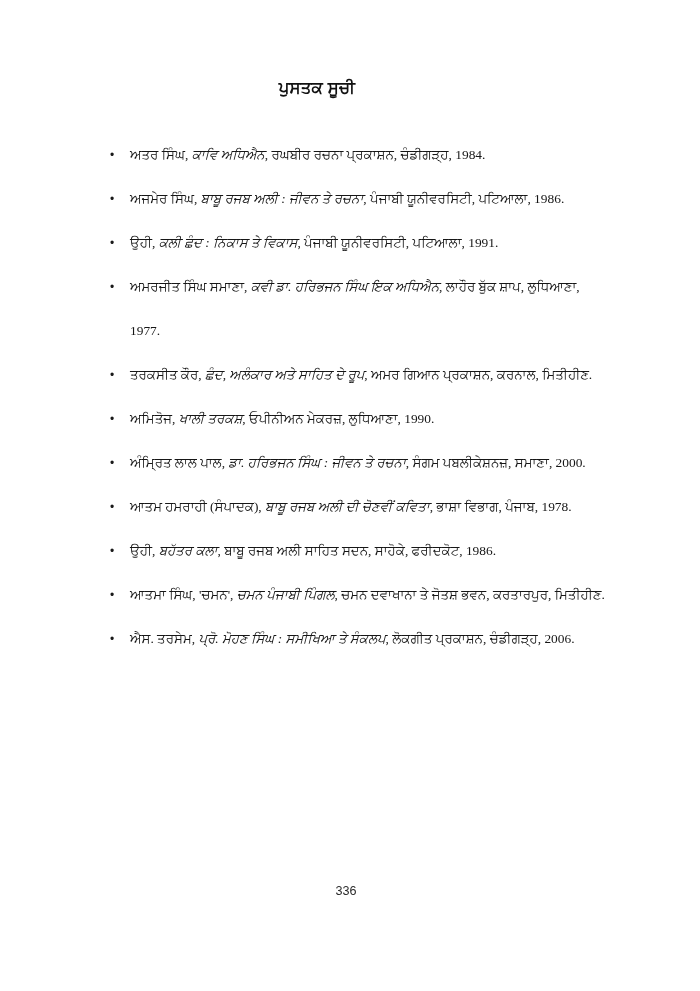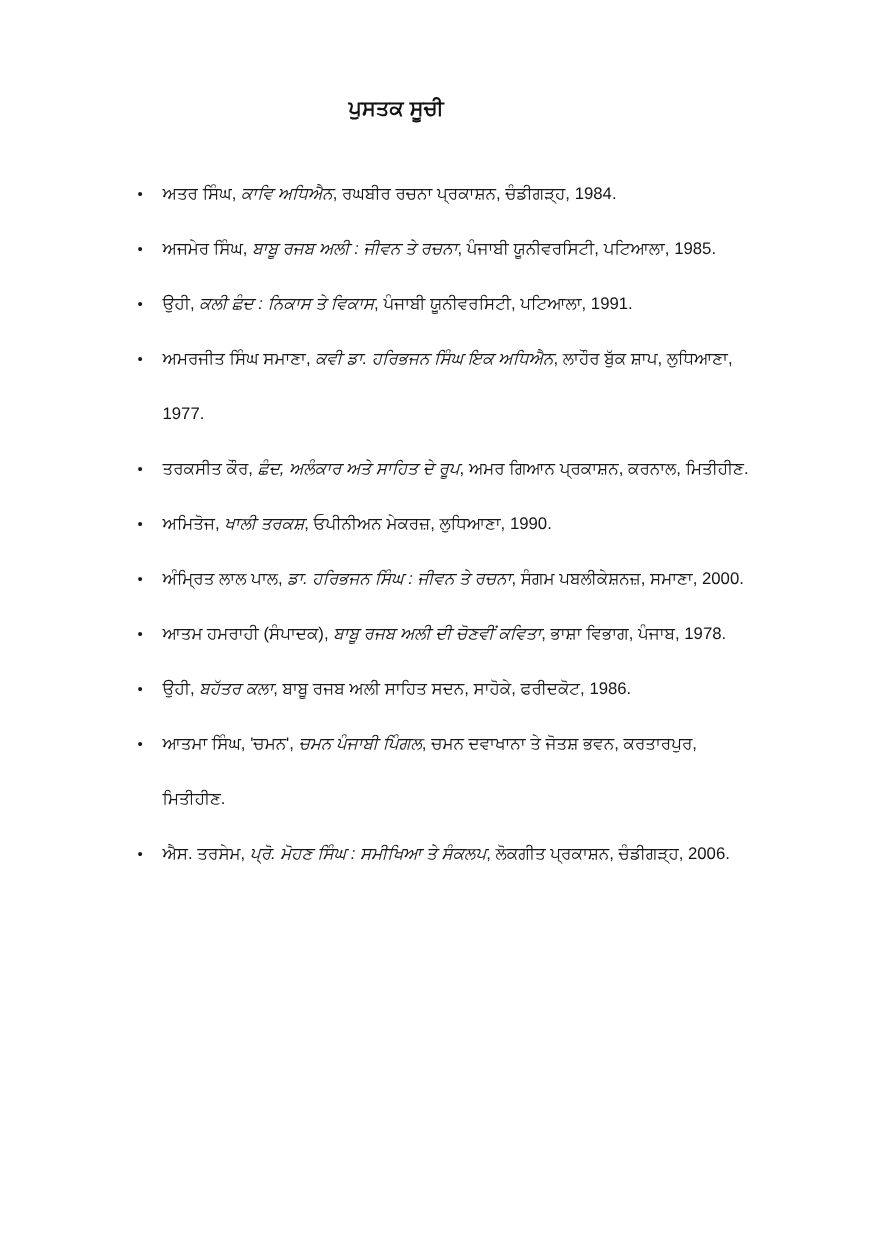--- a/index.html
+++ b/index.html
@@ -59,20 +59,21 @@
     left: 2px;
     top: 0;
     width: 10px;
     line-height: 44px;
     font-size: 12px;
     color: #1a1a1a;
   }
 
   .biblio-item .entry-text {
     display: block;
+    font-family: Liberation Serif, serif;
   }
 
   .biblio-item .title-italic {
     font-style: italic;
   }
 
   .page-number {
     position: absolute;
     left: 0;
     right: 0;
@@ -90,21 +91,21 @@
 
   <div class="page-title">ਪੁਸਤਕ ਸੂਚੀ</div>
 
   <ul class="biblio-list">
       <li class="biblio-item">
         <span class="bullet">•</span>
         <span class="entry-text"><span>ਅਤਰ ਸਿੰਘ, </span><span class="title-italic">ਕਾਵਿ ਅਧਿਐਨ</span><span>, ਰਘਬੀਰ ਰਚਨਾ ਪ੍ਰਕਾਸ਼ਨ, ਚੰਡੀਗੜ੍ਹ, 1984.</span></span>
       </li>
       <li class="biblio-item">
         <span class="bullet">•</span>
-        <span class="entry-text"><span>ਅਜਮੇਰ ਸਿੰਘ, </span><span class="title-italic">ਬਾਬੂ ਰਜਬ ਅਲੀ : ਜੀਵਨ ਤੇ ਰਚਨਾ</span><span>, ਪੰਜਾਬੀ ਯੂਨੀਵਰਸਿਟੀ, ਪਟਿਆਲਾ, 1985.</span></span>
+        <span class="entry-text"><span>ਅਜਮੇਰ ਸਿੰਘ, </span><span class="title-italic">ਬਾਬੂ ਰਜਬ ਅਲੀ : ਜੀਵਨ ਤੇ ਰਚਨਾ</span><span>, ਪੰਜਾਬੀ ਯੂਨੀਵਰਸਿਟੀ, ਪਟਿਆਲਾ, 1986.</span></span>
       </li>
       <li class="biblio-item">
         <span class="bullet">•</span>
         <span class="entry-text"><span>ਉਹੀ, </span><span class="title-italic">ਕਲੀ ਛੰਦ : ਨਿਕਾਸ ਤੇ ਵਿਕਾਸ</span><span>, ਪੰਜਾਬੀ ਯੂਨੀਵਰਸਿਟੀ, ਪਟਿਆਲਾ, 1991.</span></span>
       </li>
       <li class="biblio-item">
         <span class="bullet">•</span>
         <span class="entry-text"><span>ਅਮਰਜੀਤ ਸਿੰਘ ਸਮਾਣਾ, </span><span class="title-italic">ਕਵੀ ਡਾ. ਹਰਿਭਜਨ ਸਿੰਘ ਇਕ ਅਧਿਐਨ</span><span>, ਲਾਹੌਰ ਬੁੱਕ ਸ਼ਾਪ, ਲੁਧਿਆਣਾ, 1977.</span></span>
       </li>
       <li class="biblio-item">
@@ -130,14 +131,15 @@
       <li class="biblio-item">
         <span class="bullet">•</span>
         <span class="entry-text"><span>ਆਤਮਾ ਸਿੰਘ, 'ਚਮਨ', </span><span class="title-italic">ਚਮਨ ਪੰਜਾਬੀ ਪਿੰਗਲ</span><span>, ਚਮਨ ਦਵਾਖਾਨਾ ਤੇ ਜੋਤਸ਼ ਭਵਨ, ਕਰਤਾਰਪੁਰ, ਮਿਤੀਹੀਣ.</span></span>
       </li>
       <li class="biblio-item">
         <span class="bullet">•</span>
         <span class="entry-text"><span>ਐਸ. ਤਰਸੇਮ, </span><span class="title-italic">ਪ੍ਰੋ. ਮੋਹਣ ਸਿੰਘ : ਸਮੀਖਿਆ ਤੇ ਸੰਕਲਪ</span><span>, ਲੋਕਗੀਤ ਪ੍ਰਕਾਸ਼ਨ, ਚੰਡੀਗੜ੍ਹ, 2006.</span></span>
       </li>
     </ul>
 
+  <div class="page-number">336</div>
 
 </div>
 
 </body></html>

